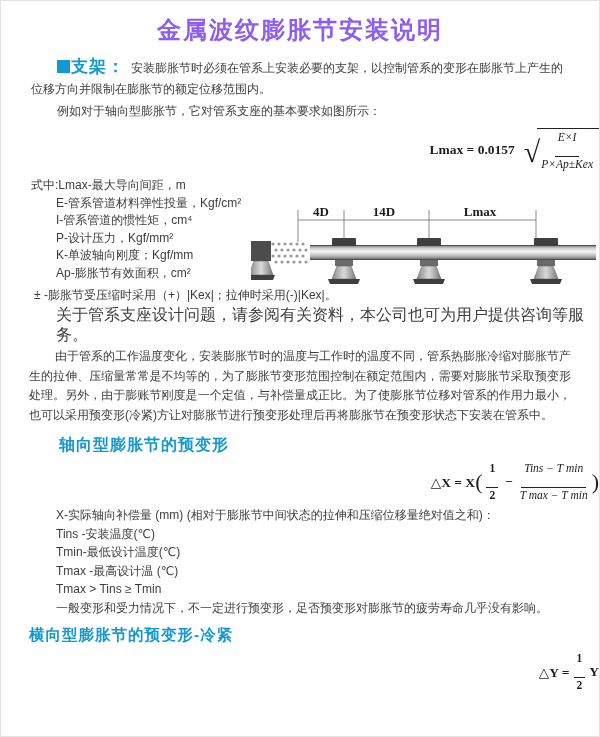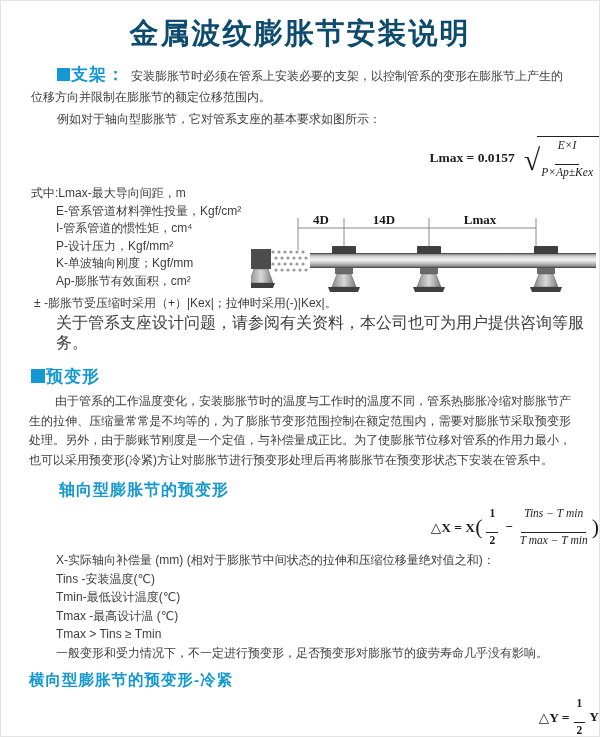--- a/index.html
+++ b/index.html
@@ -10,23 +10,23 @@
     background:#ffffff;
     font-family:"Liberation Sans","DejaVu Sans",sans-serif;
     color:#3d3d3d;
     overflow:hidden;
     box-sizing:border-box;
     border:1px solid #e3e3e3;
   }
   .title{
     margin:13px 0 10px 0;
     text-align:center;
-    font-size:29px;
+    font-size:24px;
     font-weight:bold;
-    color:#0c4a6e;
+    color:#8b5cf6;
     letter-spacing:2px;
   }
   .para{font-size:12px;line-height:21px;margin:0 30px;}
   .intro{margin-top:6px;text-indent:26px;}
   .sec-bullet{
     display:inline-block;width:13px;height:13px;
     background:#1398d2;vertical-align:-1px;margin-right:1px;
   }
   .sec-label{
     color:#1398d2;font-size:17px;font-weight:bold;
@@ -196,23 +196,20 @@
         <rect x="286" y="55" width="18" height="6" fill="#6a6a6a"></rect>
         <path d="M 288 61 L 302 61 L 307 74 L 283 74 Z" fill="url(#pedGrad)" stroke="#555" stroke-width="0.5"></path>
         <path d="M 279 74 L 311 74 L 309 79 L 281 79 Z" fill="#3f3f3f"></path>
       </g>
     </svg>
   </div>
 
   <p class="pm-line">± -膨胀节受压缩时采用（+）|Kex|；拉伸时采用(-)|Kex|。</p>
   <p class="note-line">关于管系支座设计问题，请参阅有关资料，本公司也可为用户提供咨询等服务。</p>
 
-  <h2 class="sec-h">
-    <span class="sec-bullet"></span><span>预变形</span>
-  </h2>
 
   <p class="body-para">由于管系的工作温度变化，安装膨胀节时的温度与工作时的温度不同，管系热膨胀冷缩对膨胀节产生的拉伸、压缩量常常是不均等的，为了膨胀节变形范围控制在额定范围内，需要对膨胀节采取预变形处理。另外，由于膨账节刚度是一个定值，与补偿量成正比。为了使膨胀节位移对管系的作用力最小，也可以采用预变形(冷紧)方让对膨胀节进行预变形处理后再将膨胀节在预变形状态下安装在管系中。</p>
 
   <h3 class="sub-h">轴向型膨胀节的预变形</h3>
 
   <div class="formula-row">
     <span class="f-lhs">△X = X</span><span class="paren">(</span>
     <span class="frac upright">
       <span class="num">1</span>
       <span class="den">2</span>

